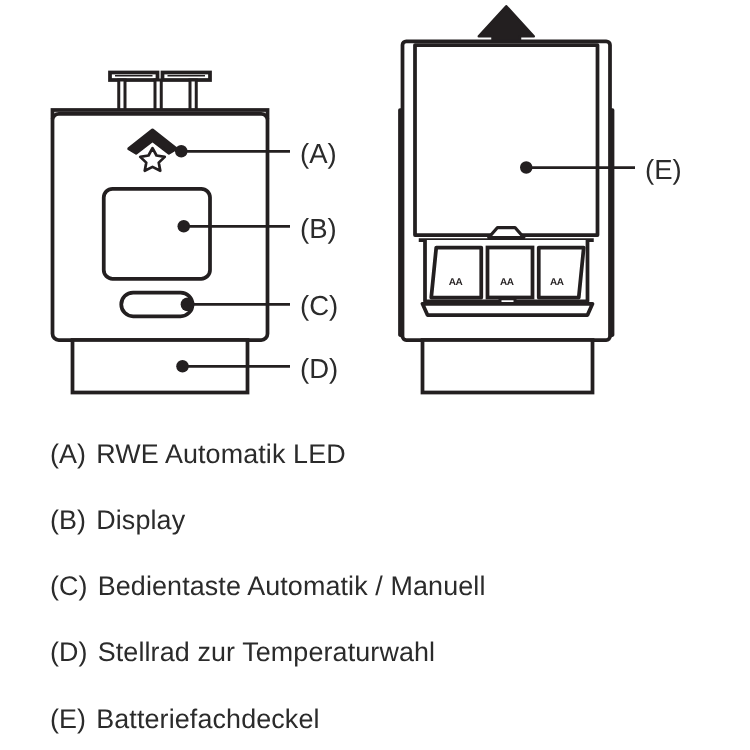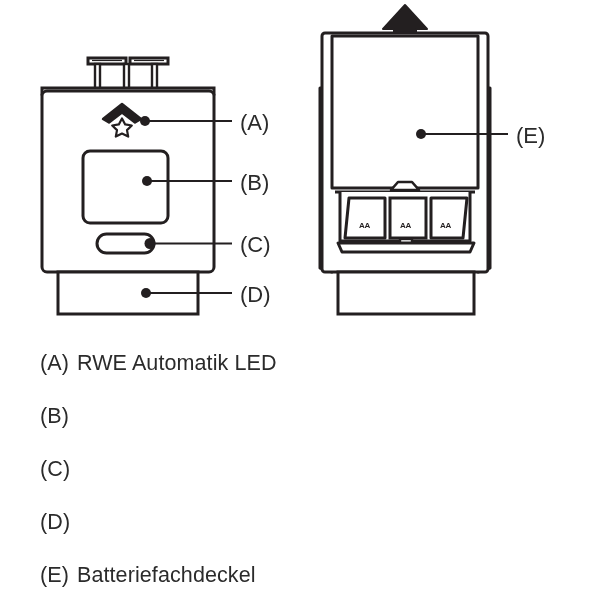--- a/index.html
+++ b/index.html
@@ -178,26 +178,29 @@
     </svg>
   </div>
 
   <div id="legend">
     <div class="legend-row">
       <span class="legend-key">(A)</span>
       <span class="legend-text">RWE Automatik LED</span>
     </div>
     <div class="legend-row">
       <span class="legend-key">(B)</span>
+      <span class="legend-text">Display</span>
     </div>
     <div class="legend-row">
       <span class="legend-key">(C)</span>
+      <span class="legend-text">Bedientaste Automatik / Manuell</span>
     </div>
     <div class="legend-row">
       <span class="legend-key">(D)</span>
+      <span class="legend-text">Stellrad zur Temperaturwahl</span>
     </div>
     <div class="legend-row">
       <span class="legend-key">(E)</span>
       <span class="legend-text">Batteriefachdeckel</span>
     </div>
   </div>
 
 </div>
 
 </body></html>

